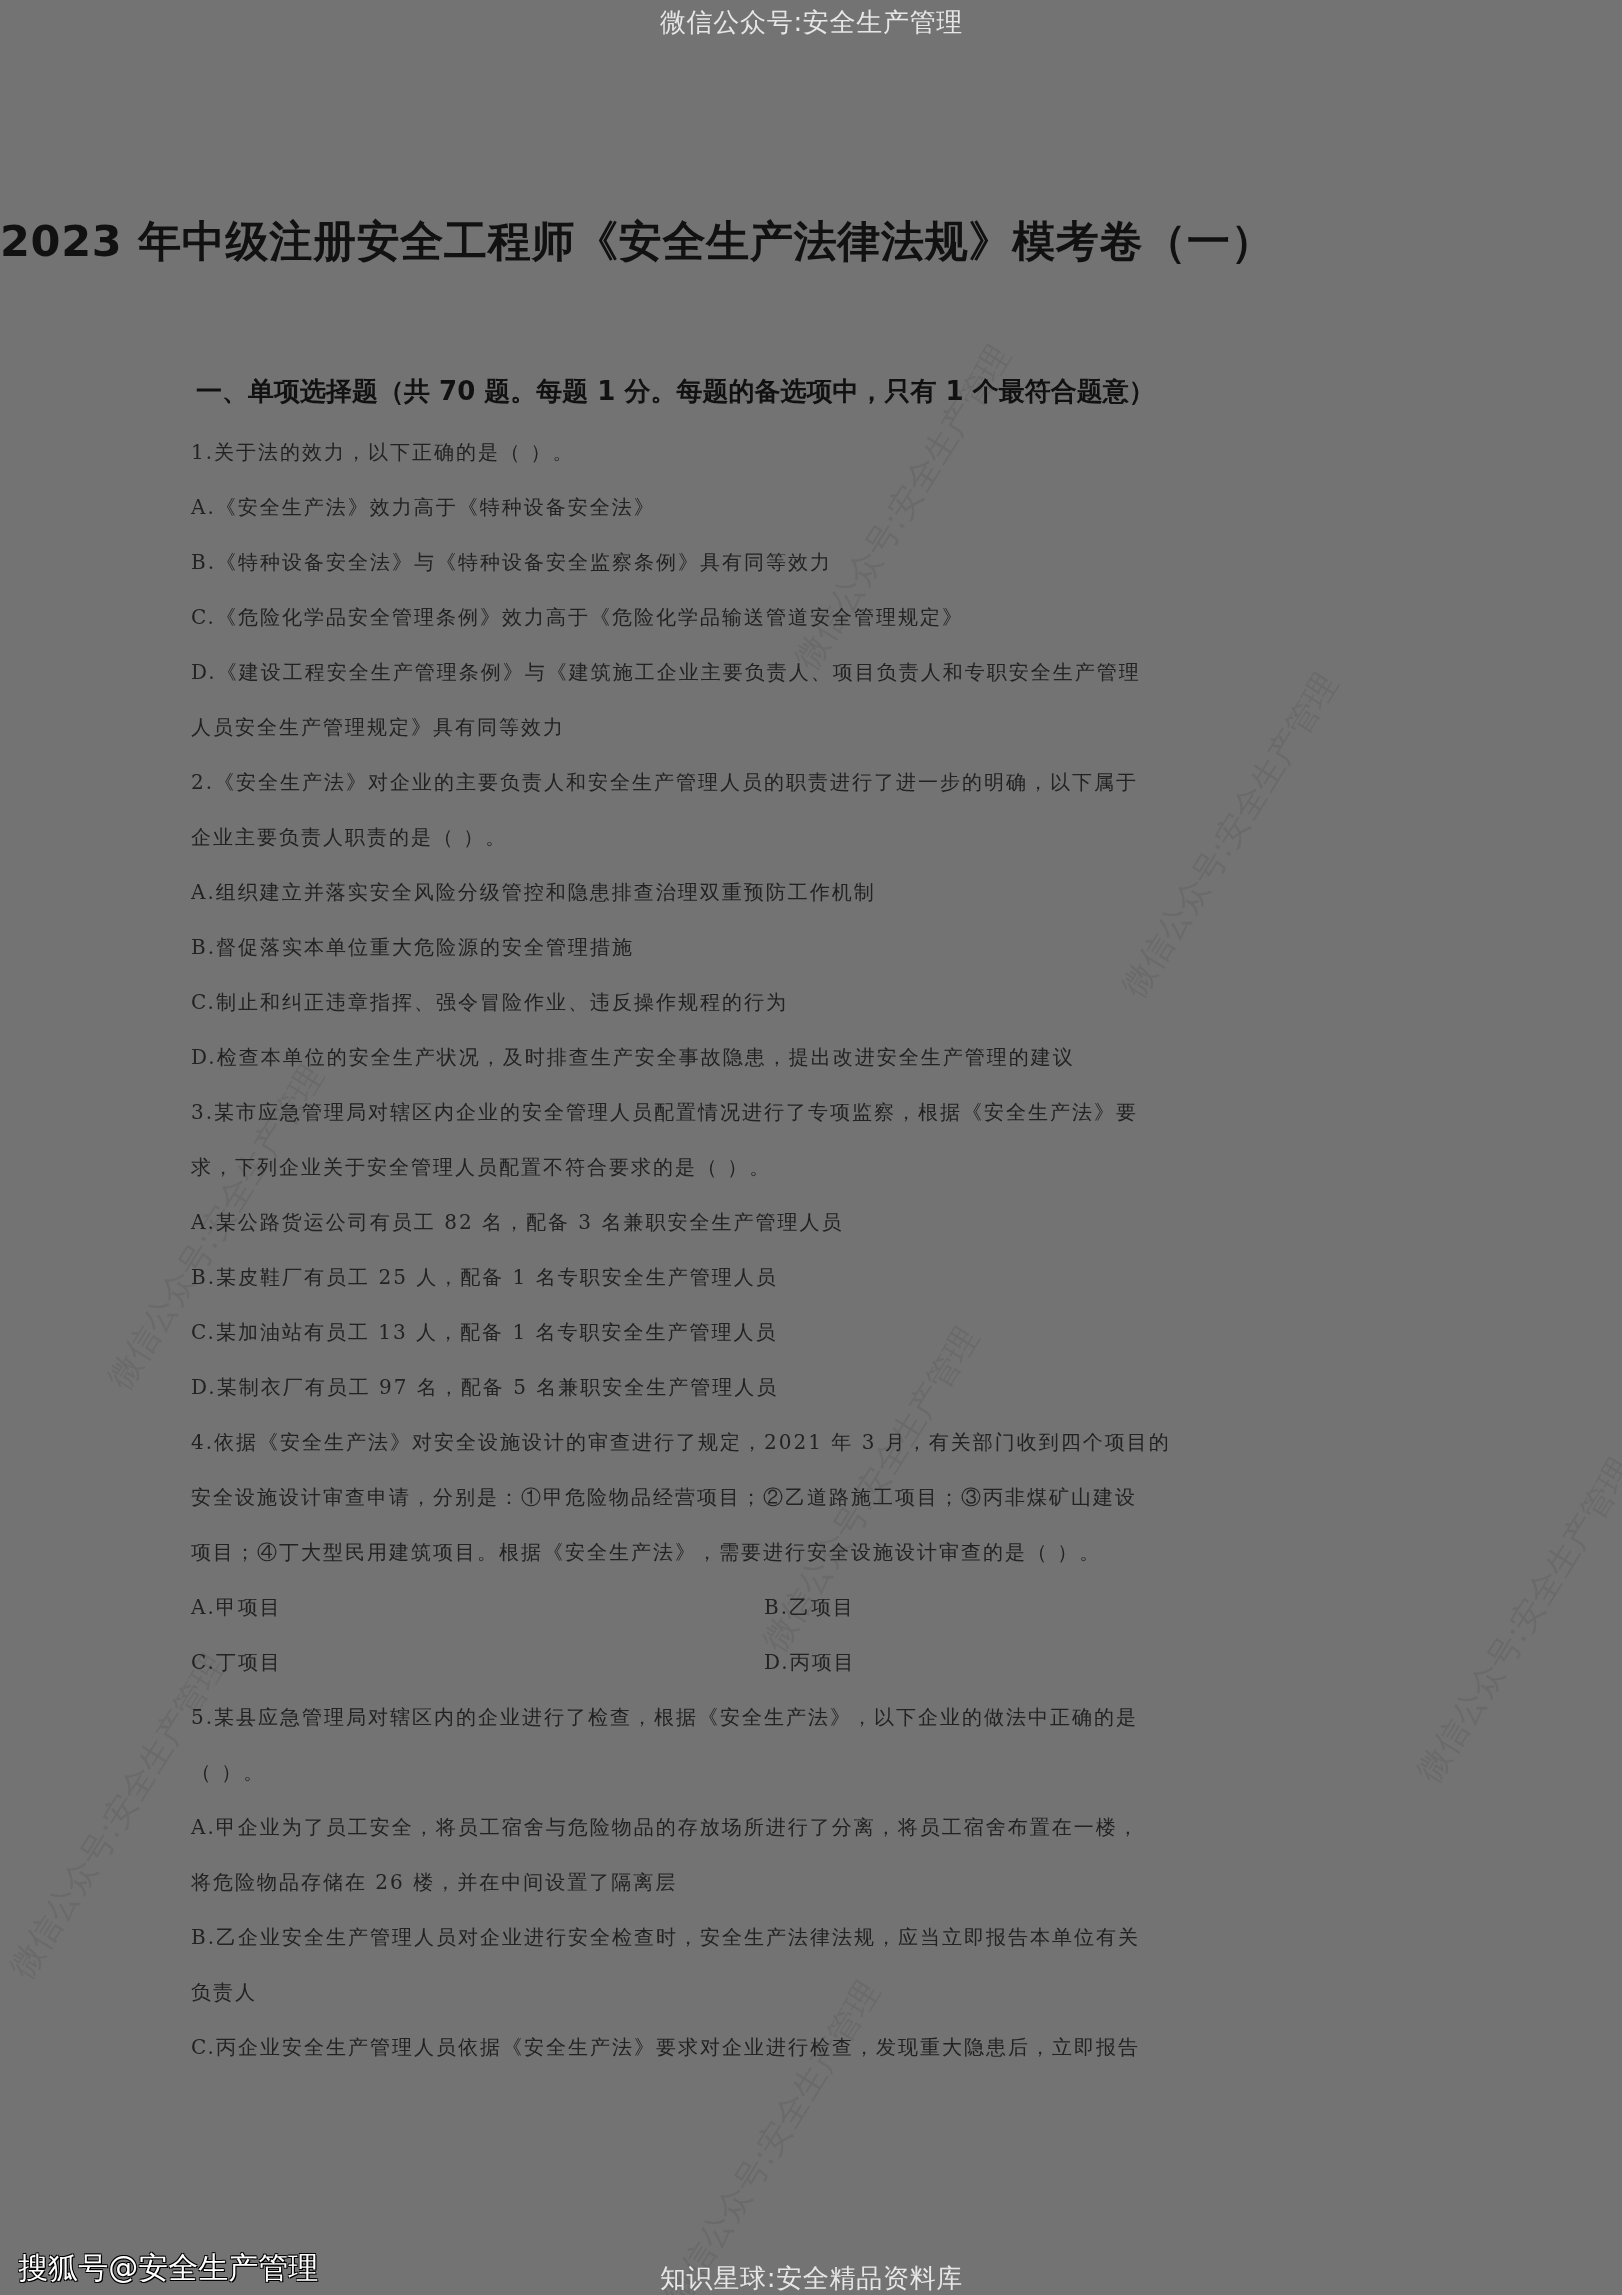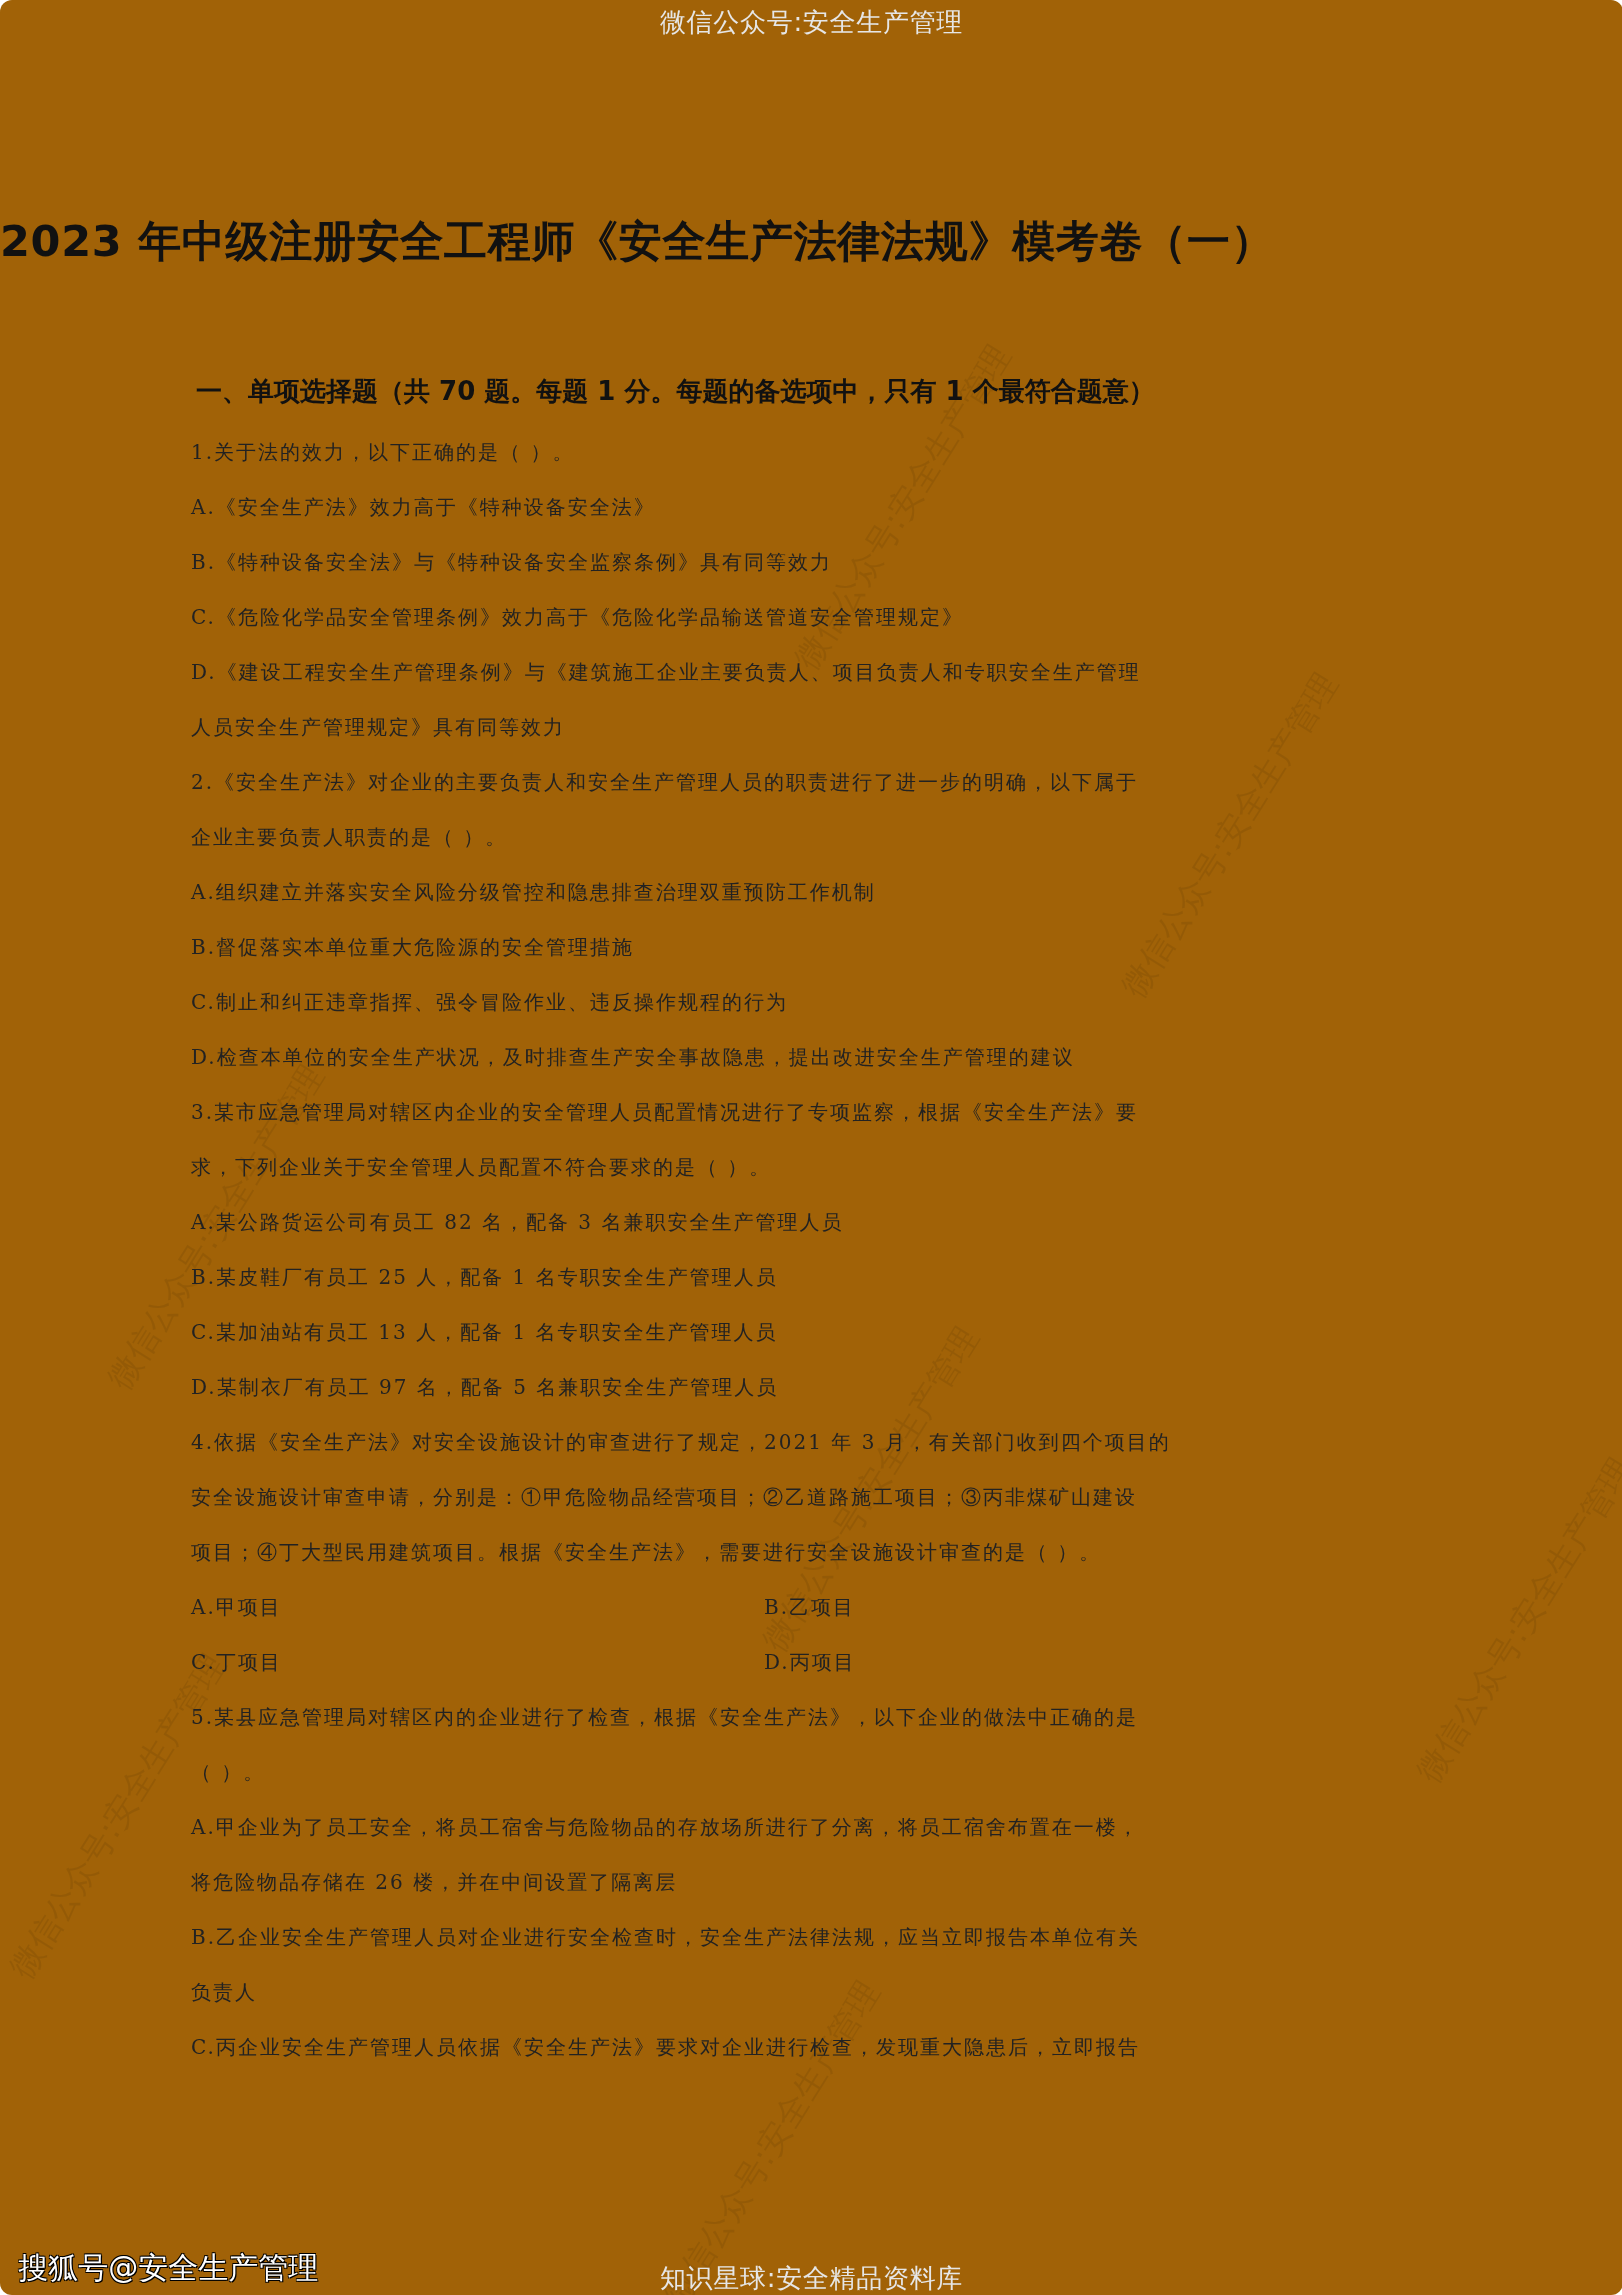--- a/index.html
+++ b/index.html
@@ -1,21 +1,21 @@
 <!DOCTYPE html>
 <html style="font-size:10.5px"><head>
   <meta charset="utf-8">
   <style>
     html, body { margin: 0; padding: 0; background: #ffffff; }
     body {
       width: 1623px; height: 2295px; position: relative; overflow: hidden;
       font-family: "DejaVu Serif", "Liberation Serif", serif;
       color: #1a1a1a;
     }
-    .page { position: absolute; inset: 0; background: #a16207; border-radius: 12px; }
+    .page { position: absolute; inset: 0; background: #737373; }
 
     
     .wm-top, .wm-bottom {
       position: absolute; left: 0; width: 1623px; text-align: center;
       font-family: "DejaVu Sans", "Liberation Sans", sans-serif;
       color: #e6e6e6; font-size: 26px; letter-spacing: 0.7px;
     }
     .wm-top { top: 5.2px; }
     .wm-bottom { top: 2261px; }
     .wm-diag {

